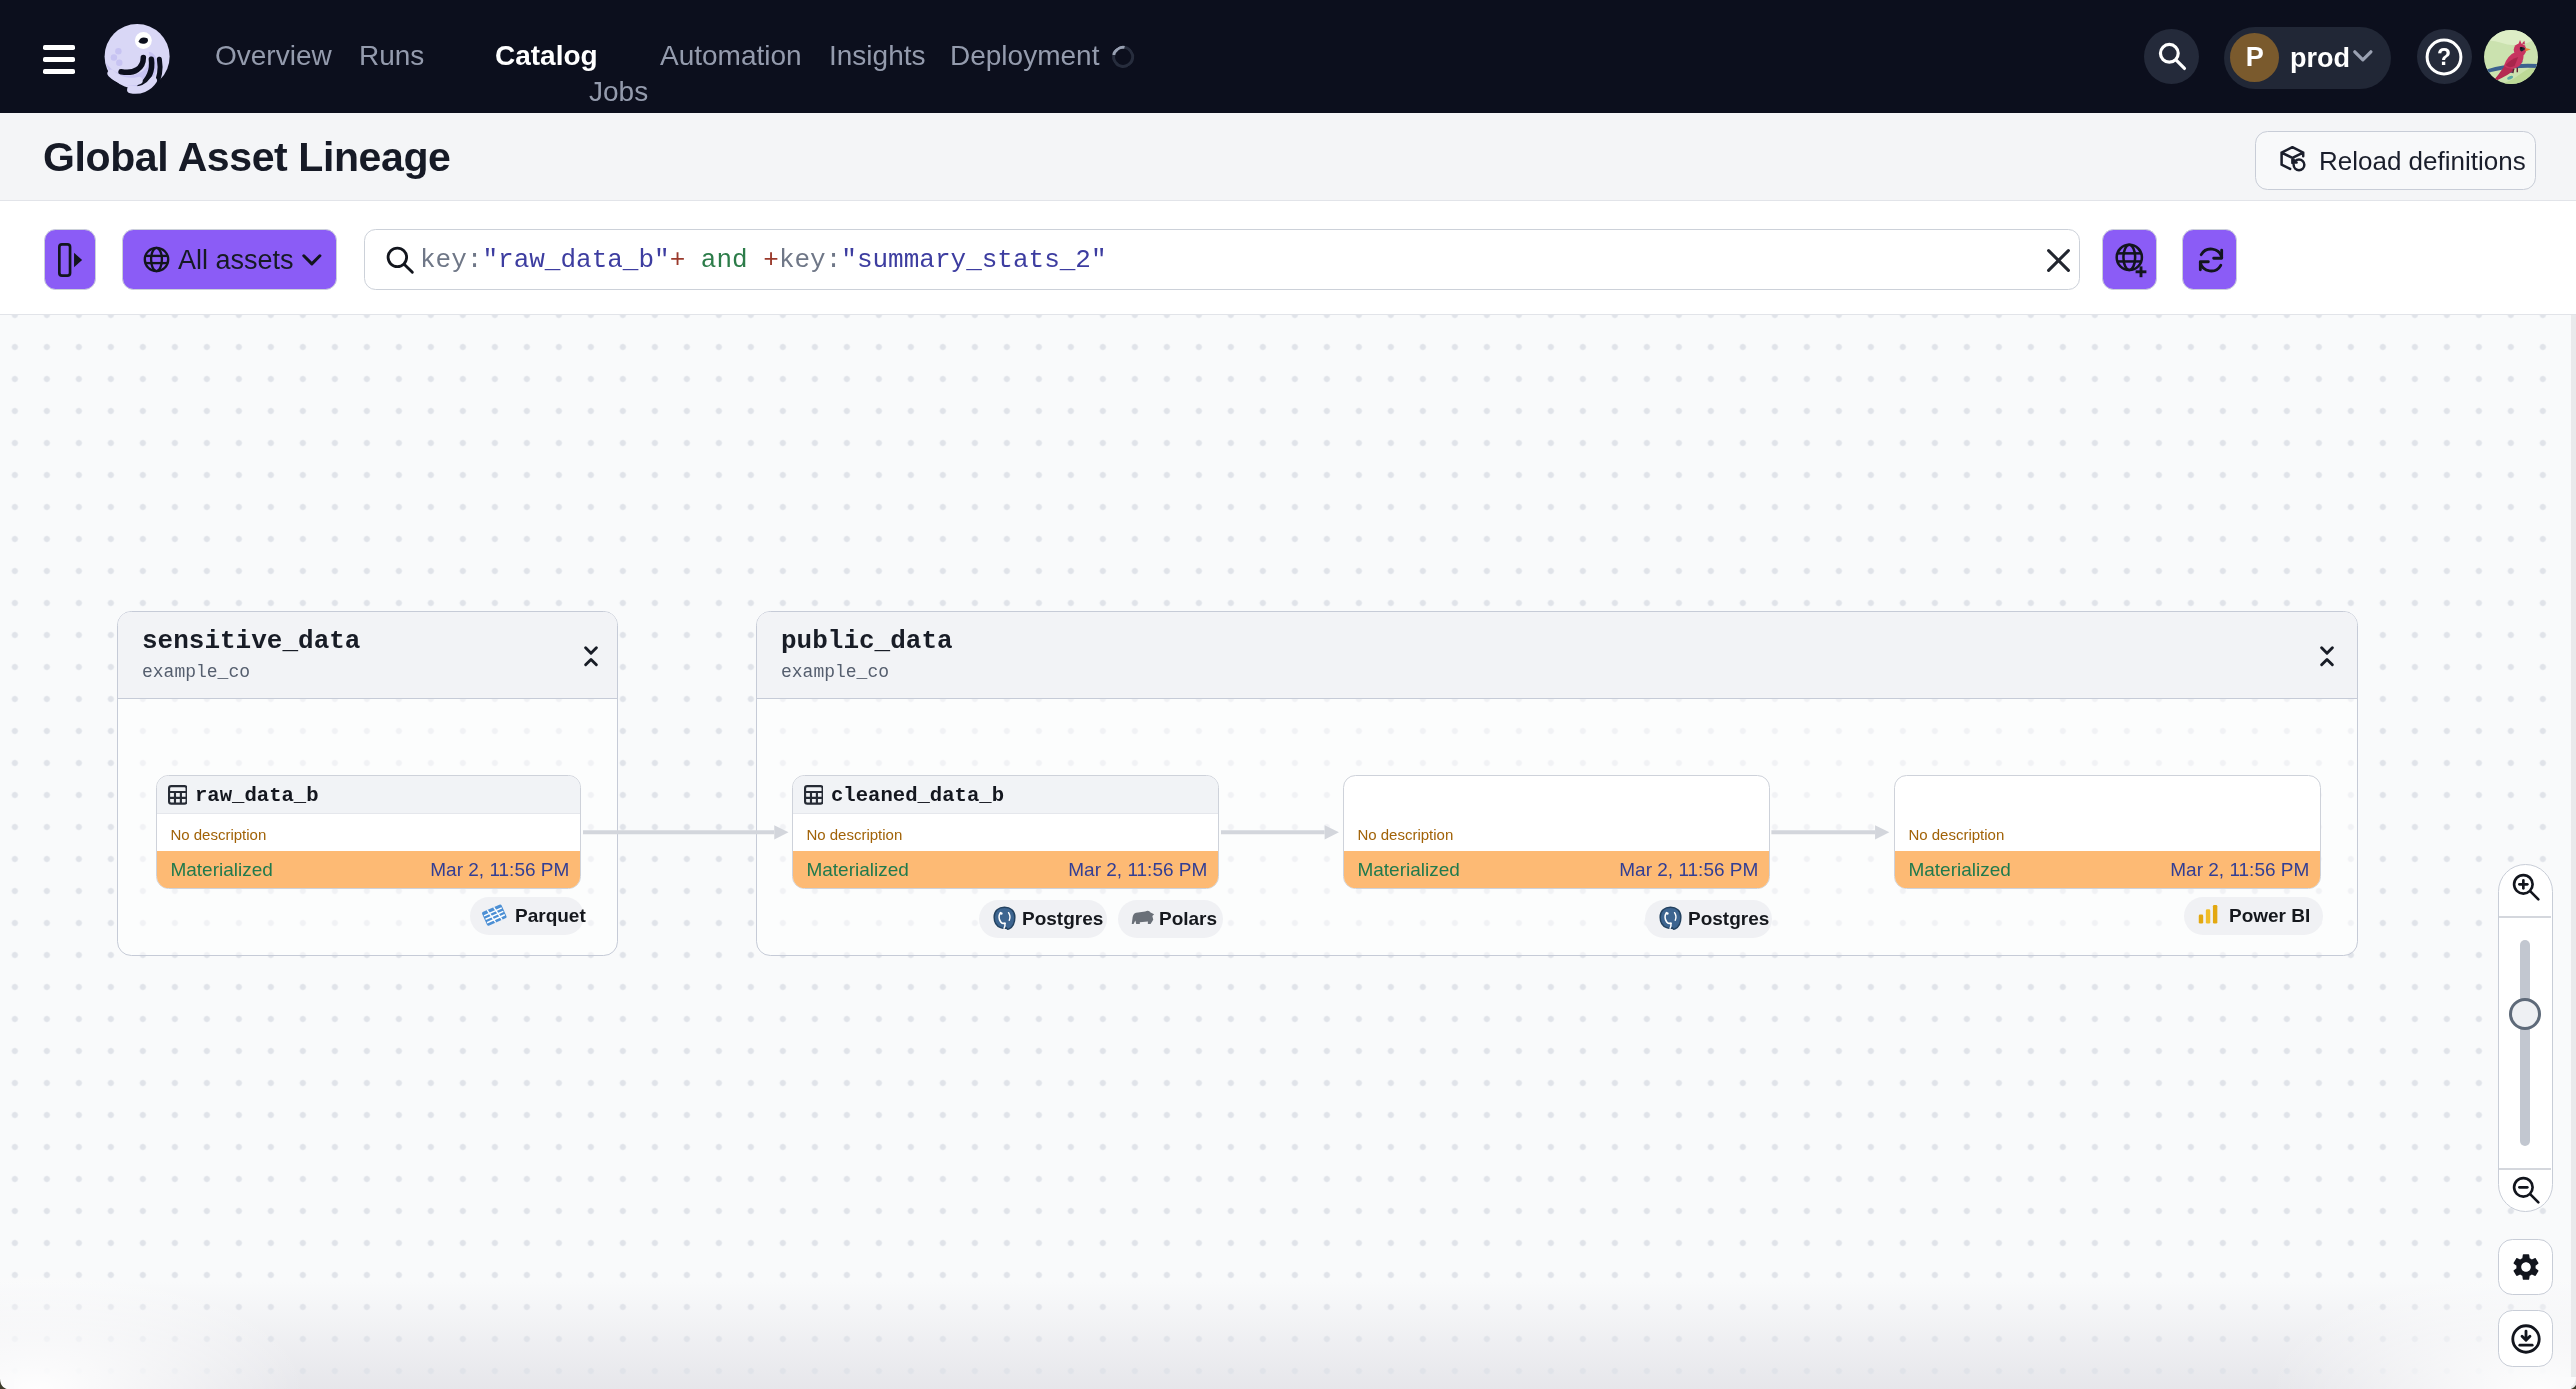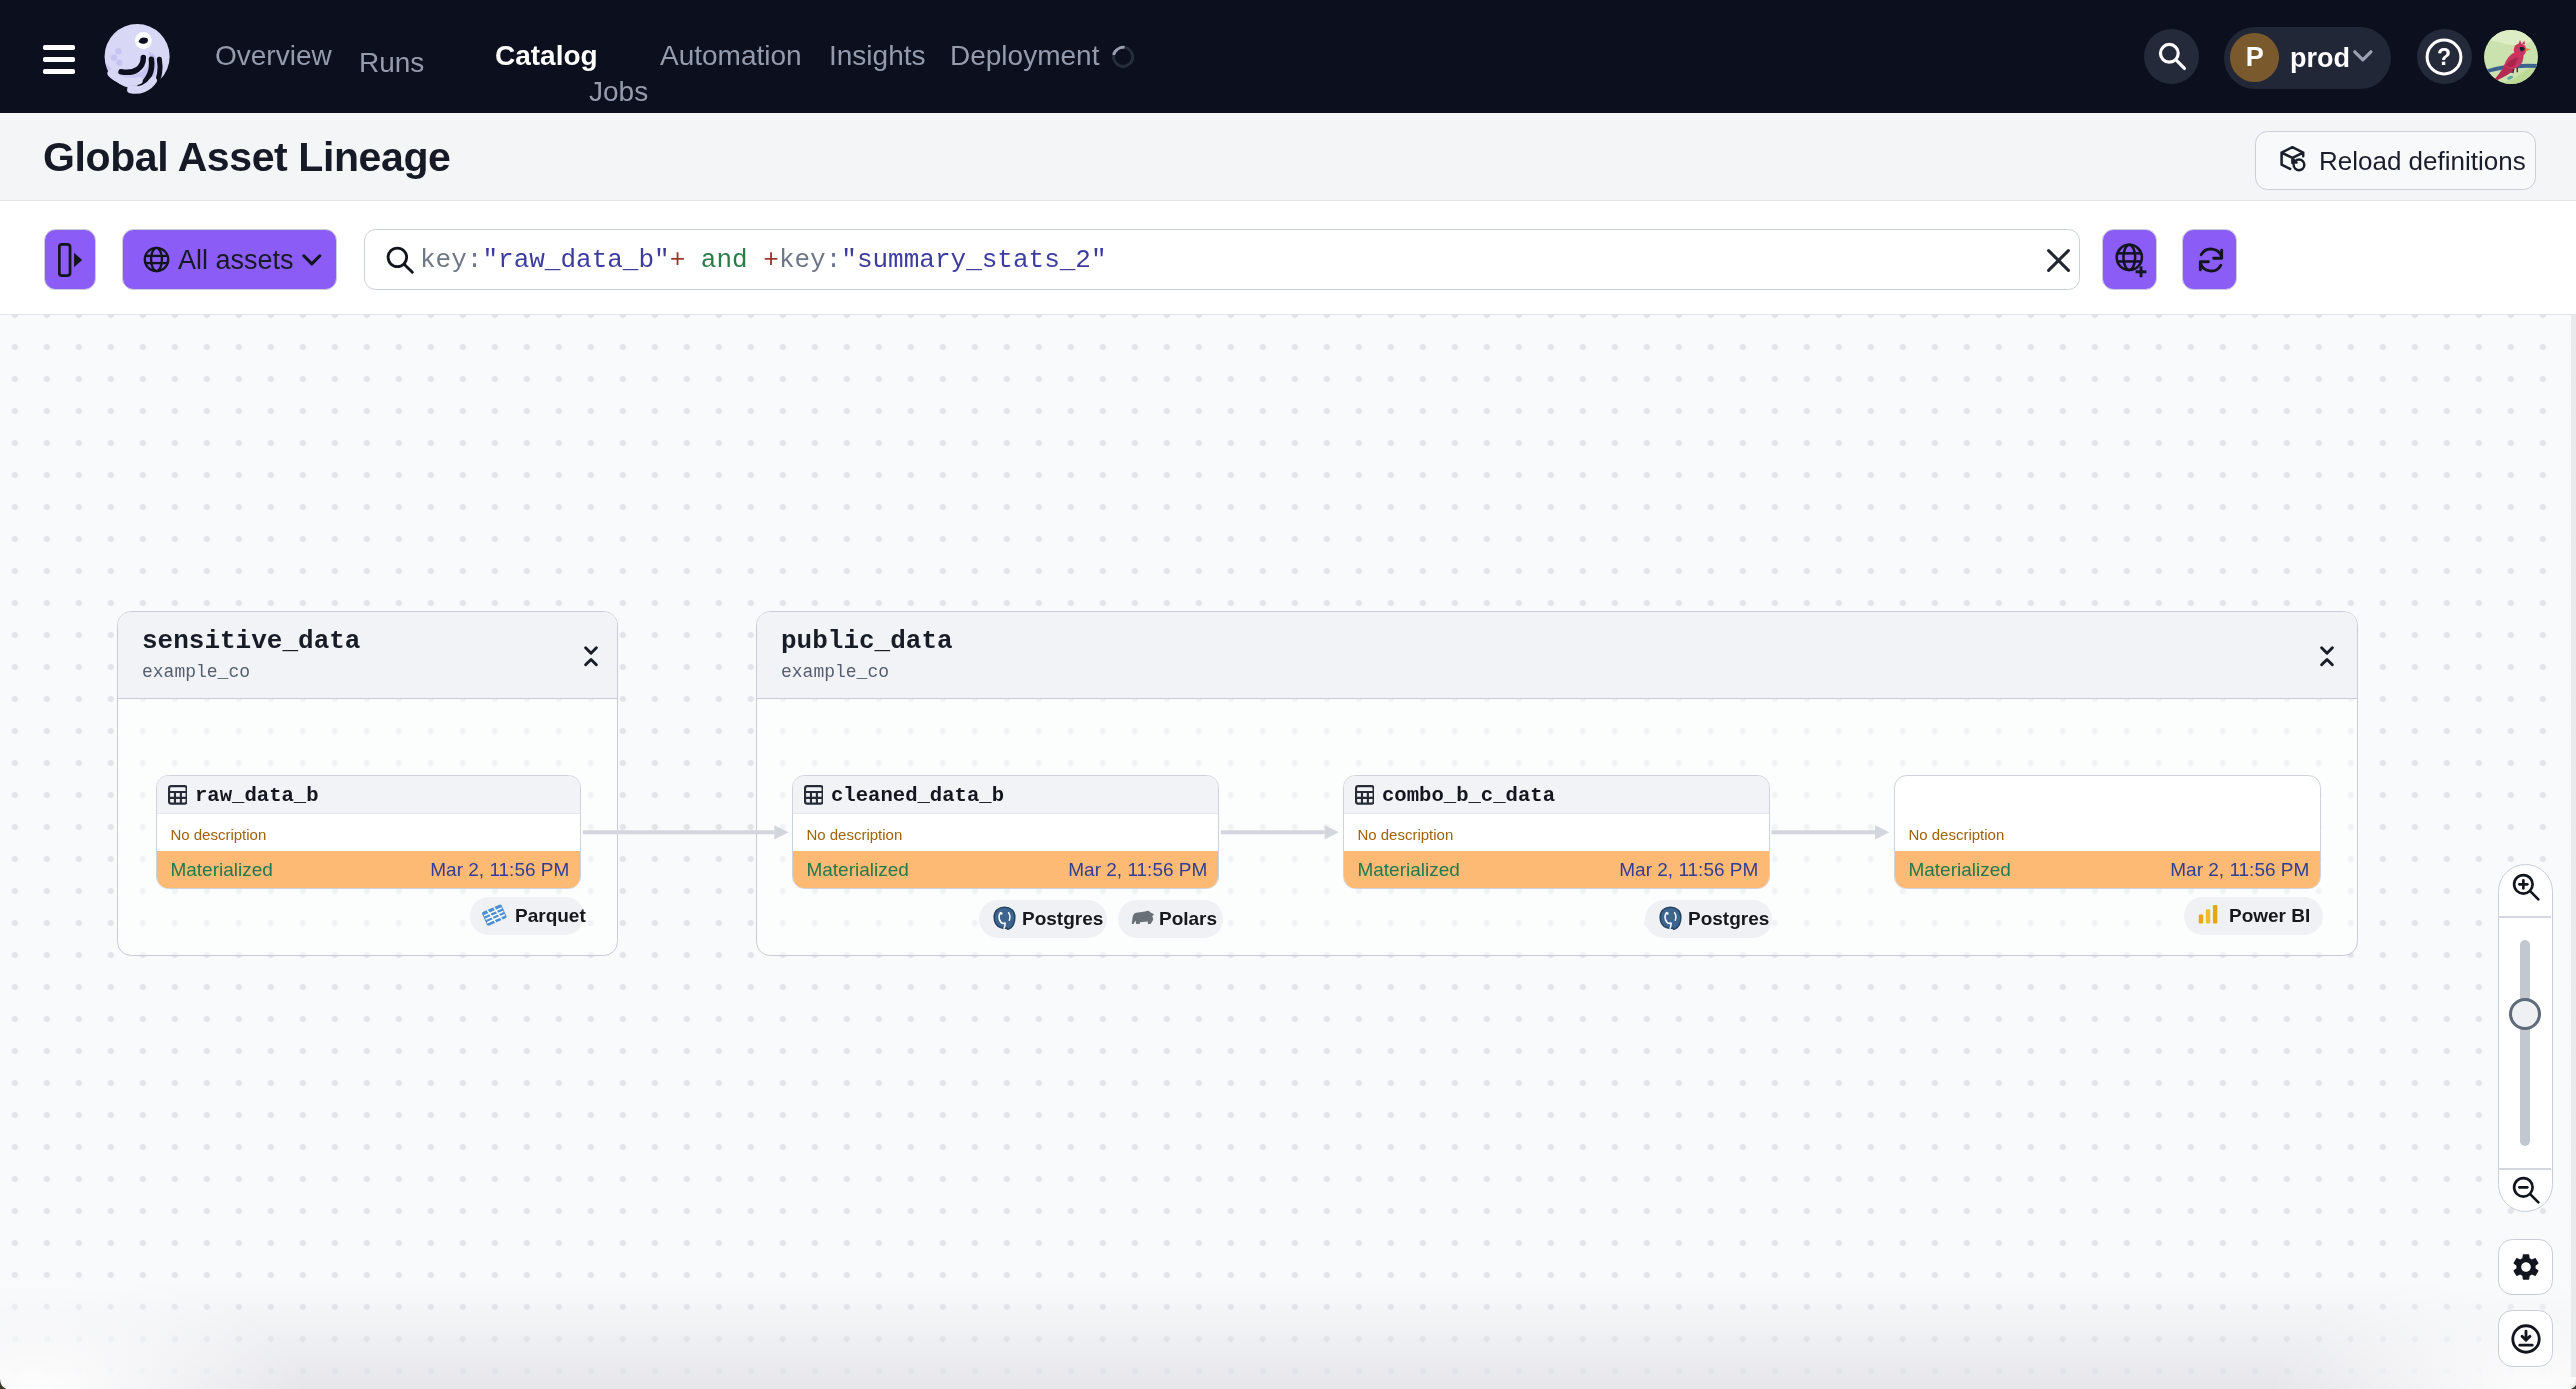--- a/index.html
+++ b/index.html
@@ -97,21 +97,21 @@
     <path d="M70 46 C72 58 70 68 65 77" stroke="#0c0f1d" stroke-width="5.6" fill="none" stroke-linecap="round"></path>
     <path d="M16 62 C24 70 36 73 47 70" stroke="#d9d7f6" stroke-width="8.5" fill="none" stroke-linecap="round"></path>
     <path d="M38 80 C48 82 58 78 63 70" stroke="#d9d7f6" stroke-width="8.5" fill="none" stroke-linecap="round"></path>
     <circle cx="52" cy="25" r="9.5" fill="#fff"></circle>
     <path d="M46.5 26.5 q2.5 -7 10 -4 q2 3.5 -1.5 5.5 q-5.5 2 -8.5 -1.5 z" fill="#0c0f1d"></path>
     <circle cx="24" cy="37" r="3.6" fill="#c7c3f2"></circle>
     <circle cx="19" cy="44" r="3.6" fill="#c7c3f2"></circle>
     <circle cx="25" cy="50" r="3.6" fill="#c7c3f2"></circle>
   </svg>
   <span class="navlink" style="left:215px;">Overview</span>
-  <span class="navlink" style="left:359px;margin-top:7px;">Runs</span>
+  <span class="navlink" style="left:359px;">Runs</span>
   <span class="navlink active" style="left:447px;">Catalog</span>
   <span class="navlink" style="left:589px;margin-top:36px;">Jobs</span>
   <span class="navlink" style="left:660px;">Automation</span>
   <span class="navlink" style="left:829px;">Insights</span>
   <span class="navlink" style="left:950px;">Deployment</span>
   <div id="spinner"></div>
 
   <div class="navcirc" style="left:2144px;"></div>
   <svg class="abs" style="left:2156px; top:40px;" width="32" height="32" viewBox="0 0 36 36">
     <circle cx="15" cy="15" r="10" stroke="#fff" stroke-width="3.6" fill="none"></circle>
@@ -290,30 +290,20 @@
     <div class="ndesc">
         <span>No description</span>
       </div>
     <div class="nfoot">
         <span class="mat">Materialized</span>
         <span class="ts">Mar 2, 11:56 PM</span>
       </div>
   </div>
 
   <div class="node" style="left:1343px; top:460px;">
-    <div class="nhead">
-      <svg class="ticon" width="19.7" height="19.7" viewBox="0 0 22 22">
-        <rect x="1.2" y="1.2" width="19.6" height="19.6" rx="2.5" stroke="#262b35" stroke-width="2.4" fill="none"></rect>
-        <line x1="1.2" y1="7.8" x2="20.8" y2="7.8" stroke="#262b35" stroke-width="2.4"></line>
-        <line x1="7.8" y1="7.8" x2="7.8" y2="20.8" stroke="#262b35" stroke-width="2.4"></line>
-        <line x1="14.4" y1="7.8" x2="14.4" y2="20.8" stroke="#262b35" stroke-width="2.4"></line>
-        <line x1="1.2" y1="14.4" x2="20.8" y2="14.4" stroke="#262b35" stroke-width="2.4"></line>
-      </svg>
-      <span class="nname">combo_b_c_data</span>
-    </div>
     <div class="ndesc">
         <span>No description</span>
       </div>
     <div class="nfoot">
         <span class="mat">Materialized</span>
         <span class="ts">Mar 2, 11:56 PM</span>
       </div>
   </div>
 
   <div class="node" style="left:1894px; top:460px;">

